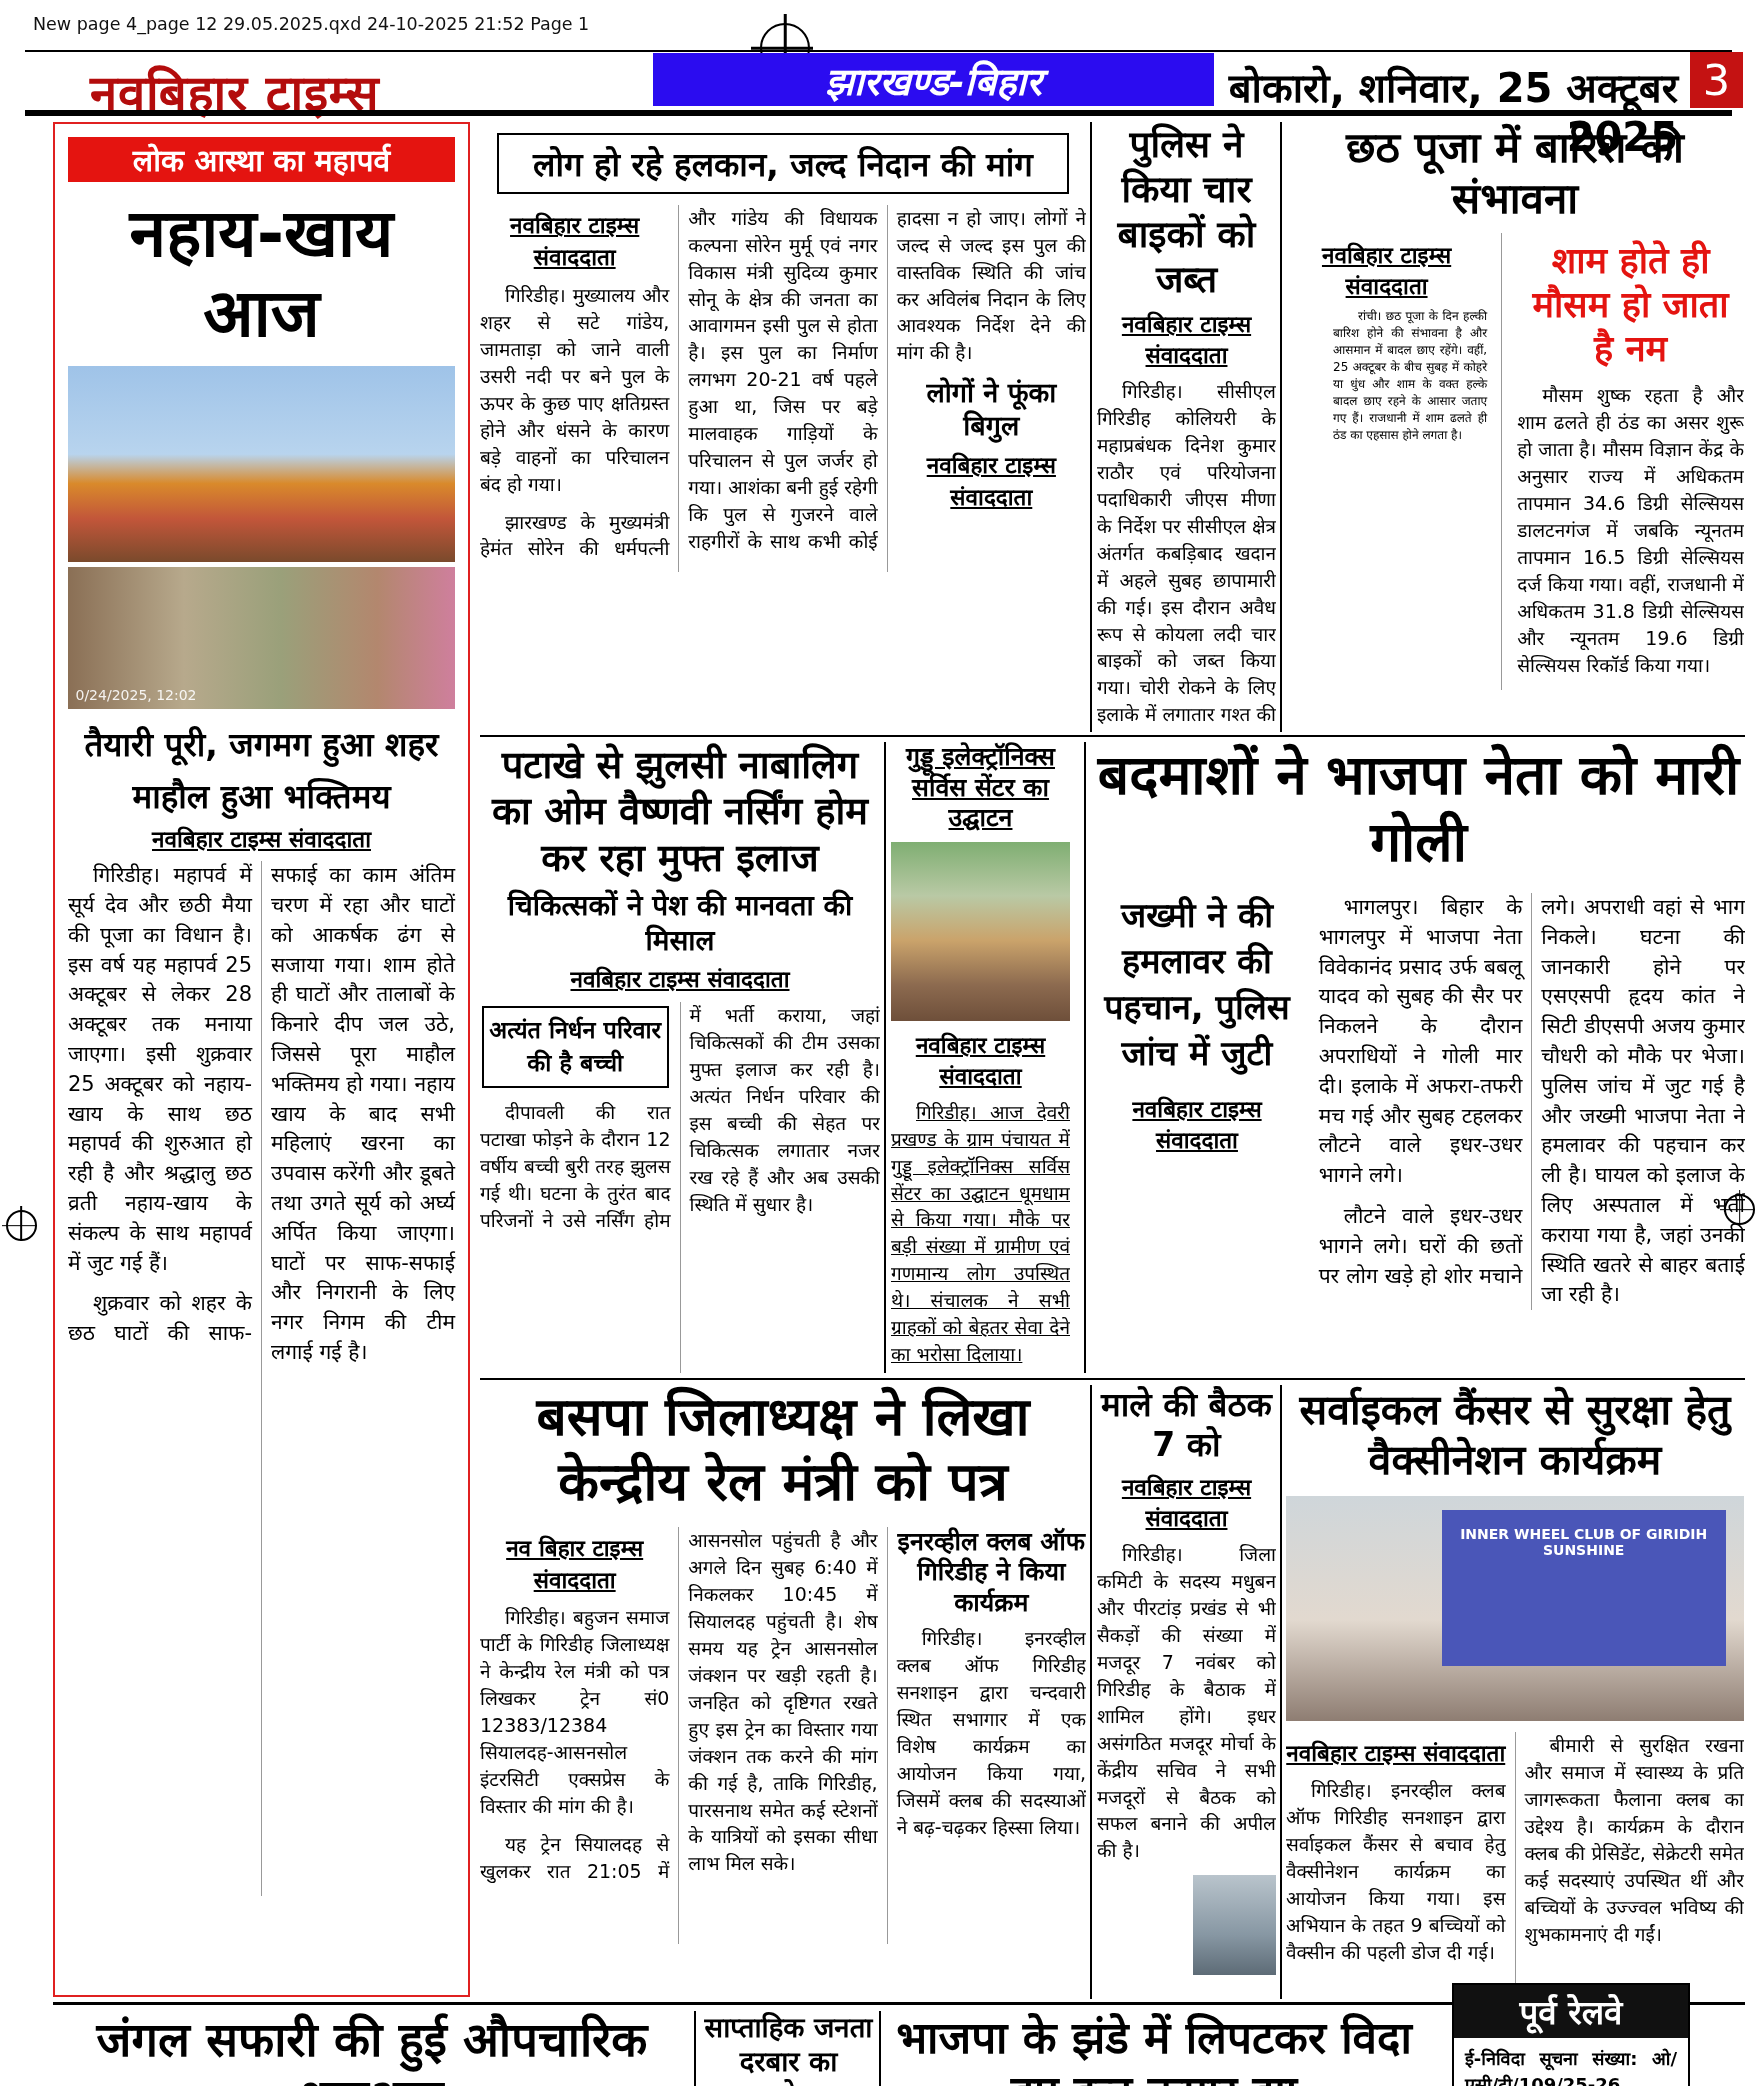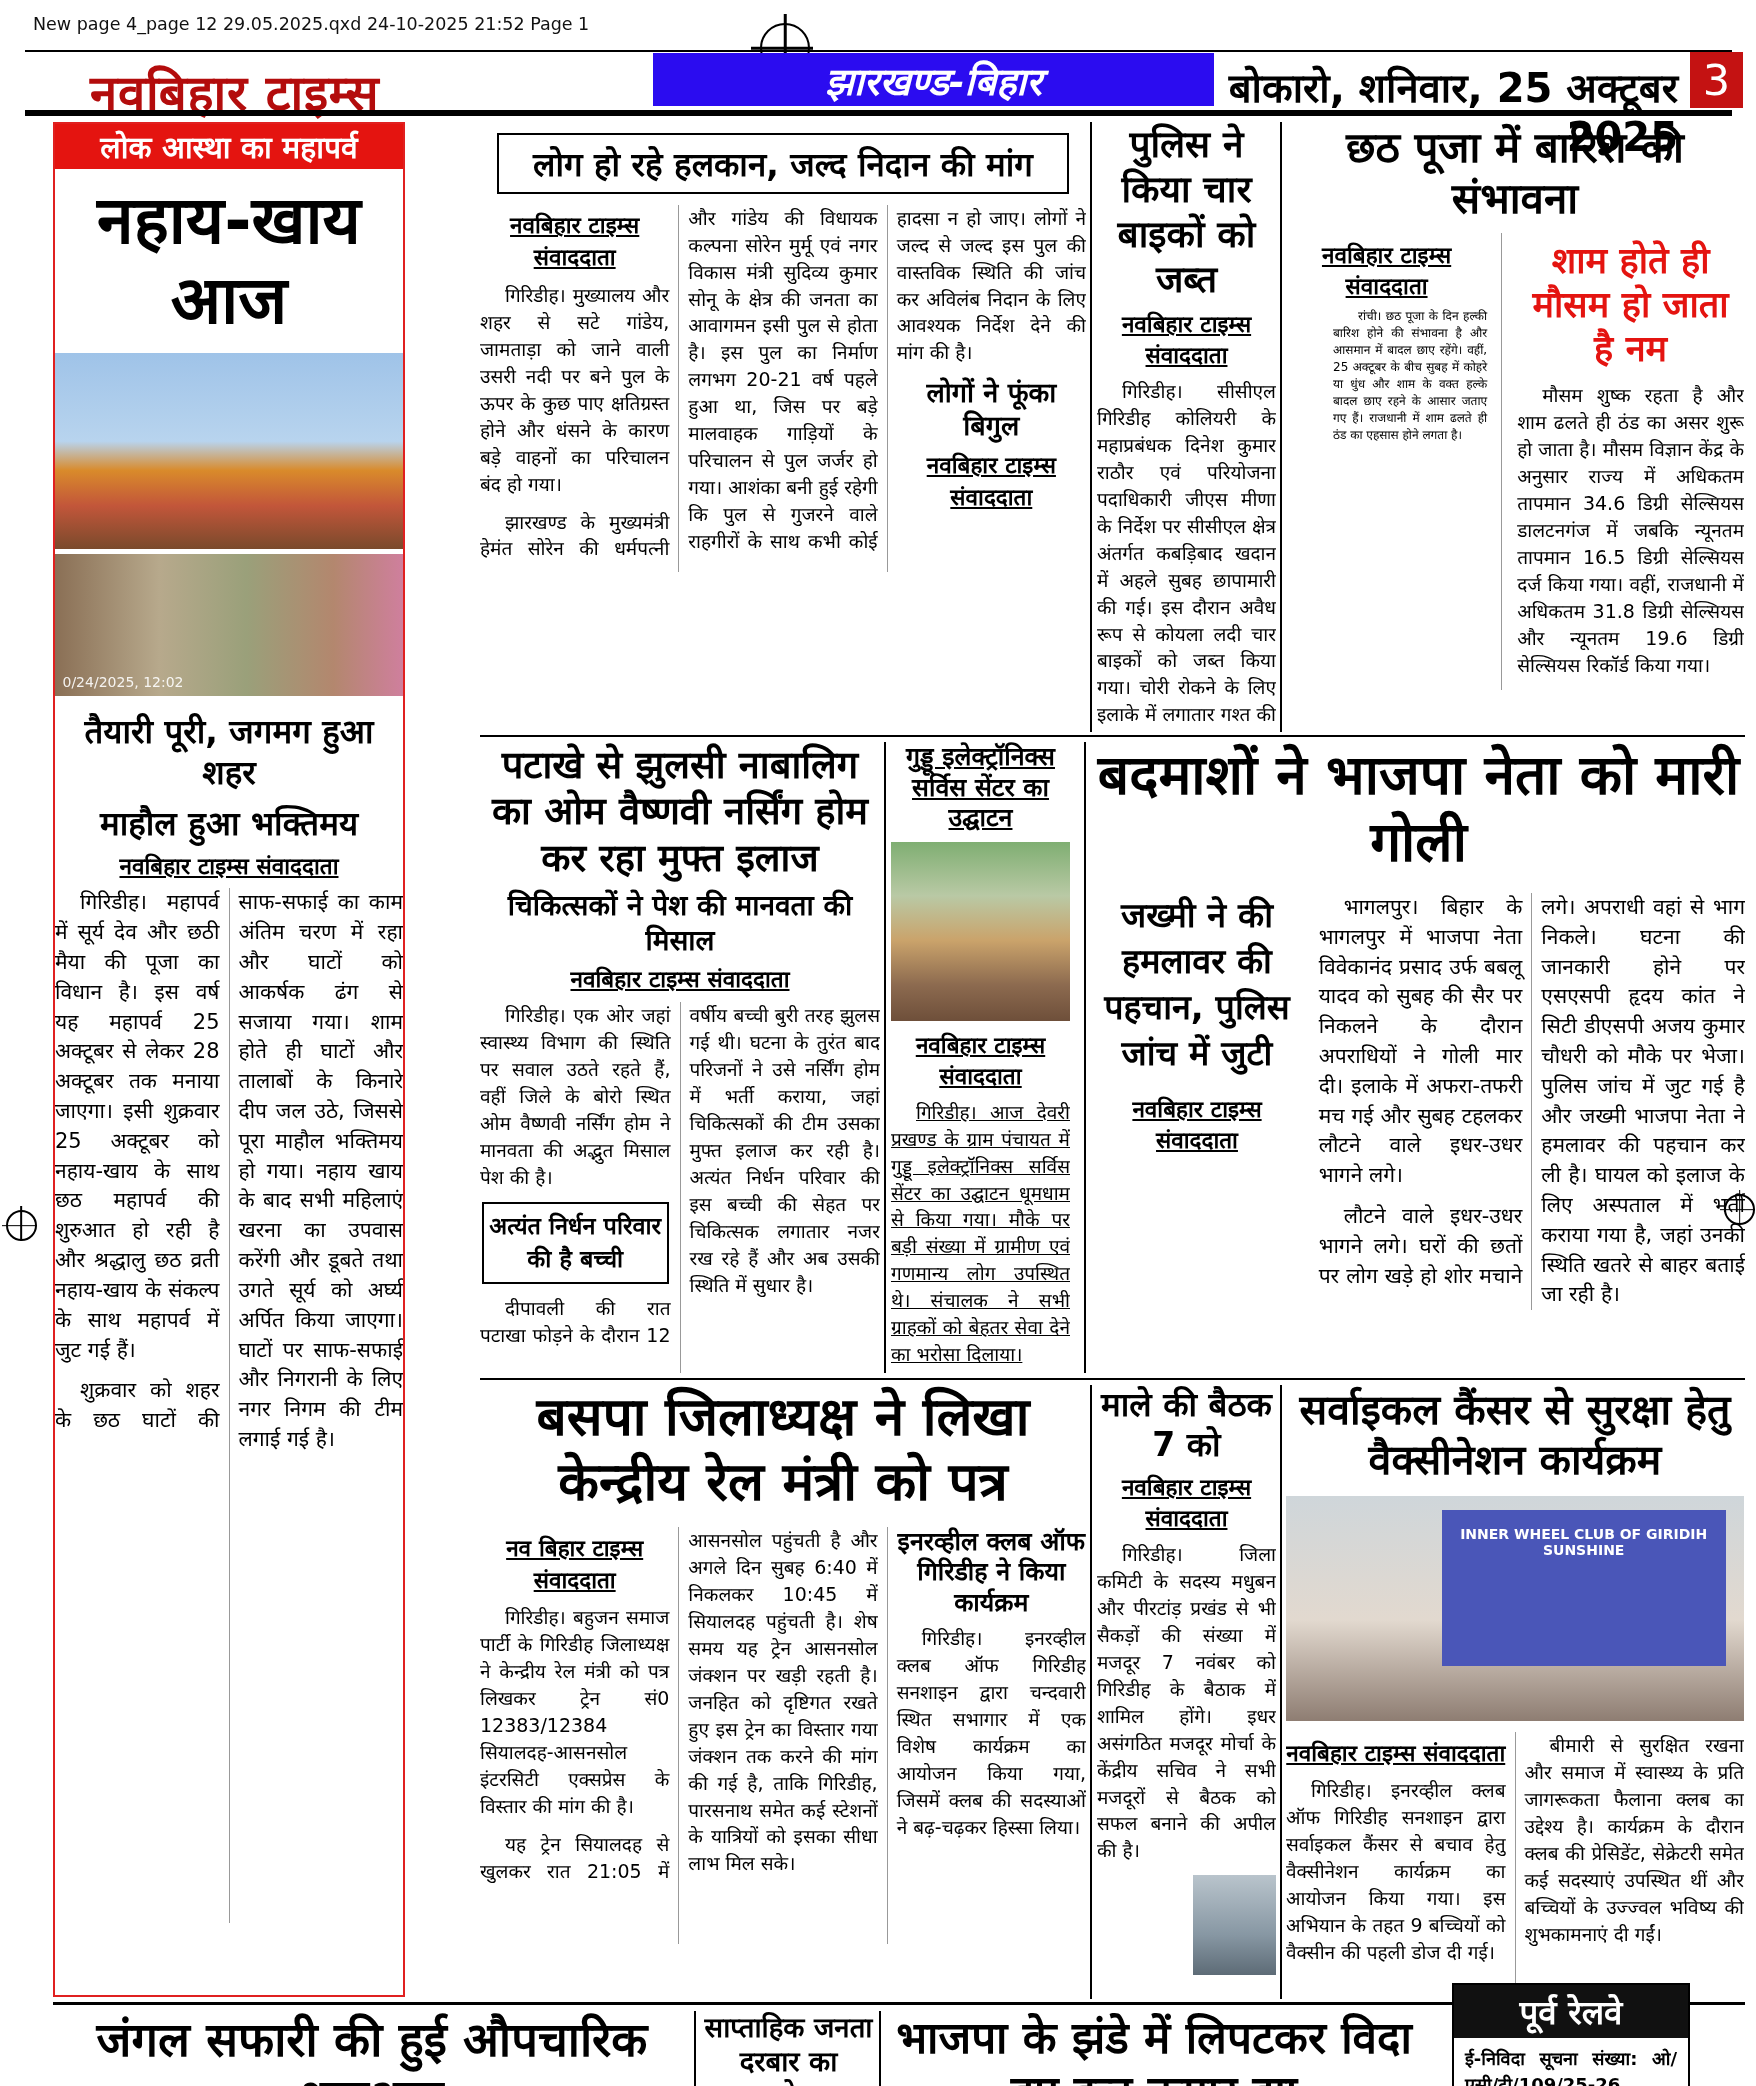--- a/index.html
+++ b/index.html
@@ -45,21 +45,21 @@
   <div class="abs fileinfo" style="left:33px;top:14px;">New page 4_page 12  29.05.2025.qxd  24-10-2025  21:52  Page 1</div>
   <div class="crosshair" style="left:760px;top:23.4px;"></div>
   <div class="abs rule-h" style="left:25px;top:50px;width:1707px;height:1.7px;"></div>
 
   <div class="abs masthead" style="left:90px;top:58px;">नवबिहार टाइम्स</div>
   <div class="abs regionbox" style="left:653px;top:53px;width:561px;height:53px;">झारखण्ड-बिहार</div>
   <div class="abs dateline" style="left:1227px;top:59px;width:451px;">बोकारो, शनिवार, 25 अक्टूबर 2025</div>
   <div class="abs pagebox" style="left:1690px;top:52px;width:53px;height:56px;">3</div>
   <div class="abs rule-h" style="left:25px;top:110px;width:1707px;height:5.8px;"></div>
 
-  <div class="abs" style="left:53px;top:122px;width:352px;height:1875px;border:2.9px solid #e02020;padding:0;box-sizing:border-box;overflow:hidden;">
+  <div class="abs" style="left:53px;top:122px;width:417px;height:1875px;border:2.9px solid #e02020;padding:13px;box-sizing:border-box;overflow:hidden;">
     <div class="kicker">लोक आस्था का महापर्व</div>
     <div class="hl" style="font-size:66px;margin:11.7px 0;">नहाय-खाय आज</div>
     <div class="photo" style="height:196px;background:linear-gradient(180deg,#9fc3e8 0%,#b8d4ee 45%,#d98a2b 60%,#c2563a 78%,#7a4a2c 100%);"></div>
     <div class="photo" style="height:142px;margin-top:4.2px;background:linear-gradient(90deg,#8a6f55 0%,#b7a98c 30%,#9aa07a 55%,#b3876e 80%,#cf7f9d 100%);">
       <span class="ts">0/24/2025, 12:02</span>
     </div>
     <div class="hl" style="font-size:33px;margin:16.7px 0 4.2px 0;">तैयारी पूरी, जगमग हुआ शहर</div>
     <div class="hl" style="font-size:33px;margin:11px 0 4.2px 0;">माहौल हुआ भक्तिमय</div>
     <div class="byline">नवबिहार टाइम्स संवाददाता</div>
     <div class="body-text cols-2" style="height:1035px;">
@@ -110,21 +110,20 @@
     </div>
   </div>
 
   <div class="abs rule-h" style="left:480px;top:735px;width:1265px;height:2.1px;"></div>
 
   <div class="abs" style="left:480px;top:742px;width:400px;height:631px;overflow:hidden;">
     <div class="hl" style="font-size:38px;">पटाखे से झुलसी नाबालिग का ओम वैष्णवी नर्सिंग होम कर रहा मुफ्त इलाज</div>
     <div class="hl" style="font-size:28px;margin-top:8.3px;">चिकित्सकों ने पेश की मानवता की मिसाल</div>
     <div class="byline">नवबिहार टाइम्स संवाददाता</div>
     <div class="body-text cols-2" style="font-size:19px;height:384px;">
-      <p>गिरिडीह। एक ओर जहां स्वास्थ्य विभाग की स्थिति पर सवाल उठते रहते हैं, वहीं जिले के बोरो स्थित ओम वैष्णवी नर्सिंग होम ने मानवता की अद्भुत मिसाल पेश की है।</p>
       <div class="subhead-box" style="font-size:23.4px;margin:4.2px 1.7px 11px 1.7px;">अत्यंत निर्धन परिवार की है बच्ची</div>
       <p>दीपावली की रात पटाखा फोड़ने के दौरान 12 वर्षीय बच्ची बुरी तरह झुलस गई थी। घटना के तुरंत बाद परिजनों ने उसे नर्सिंग होम में भर्ती कराया, जहां चिकित्सकों की टीम उसका मुफ्त इलाज कर रही है। अत्यंत निर्धन परिवार की इस बच्ची की सेहत पर चिकित्सक लगातार नजर रख रहे हैं और अब उसकी स्थिति में सुधार है।</p>
     </div>
   </div>
 
   <div class="abs rule-v" style="left:884px;top:742px;height:631px;"></div>
 
   <div class="abs" style="left:891px;top:742px;width:179px;height:631px;overflow:hidden;text-decoration:underline;">
     <div class="hl" style="font-size:25px;">गुड्डू इलेक्ट्रॉनिक्स सर्विस सेंटर का उद्घाटन</div>
     <div class="photo" style="height:179px;margin:8.3px 0;background:linear-gradient(180deg,#7fae72 0%,#b9c9a5 30%,#caa36b 55%,#8c6a4f 80%,#6e4f3a 100%);"></div>

